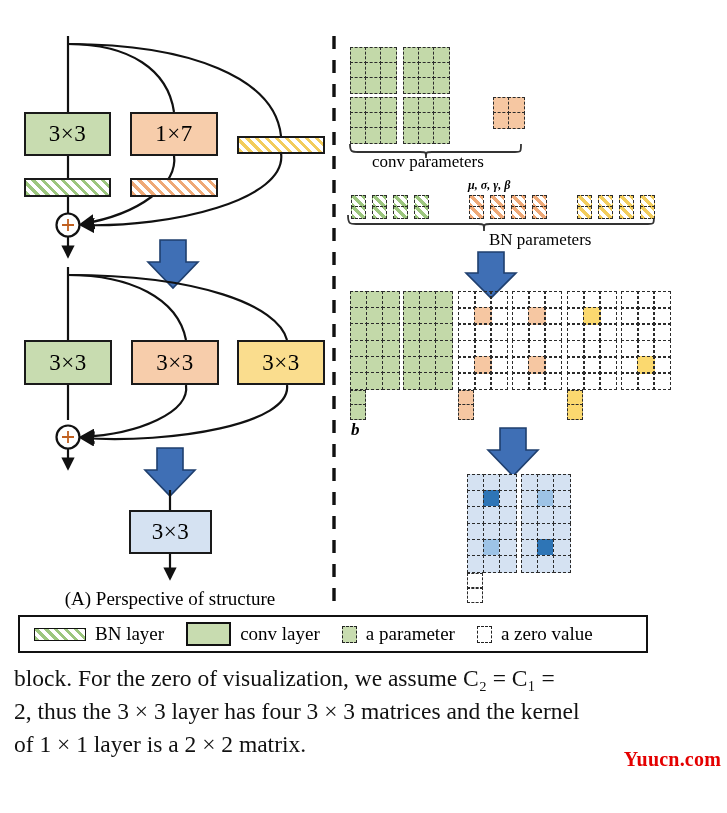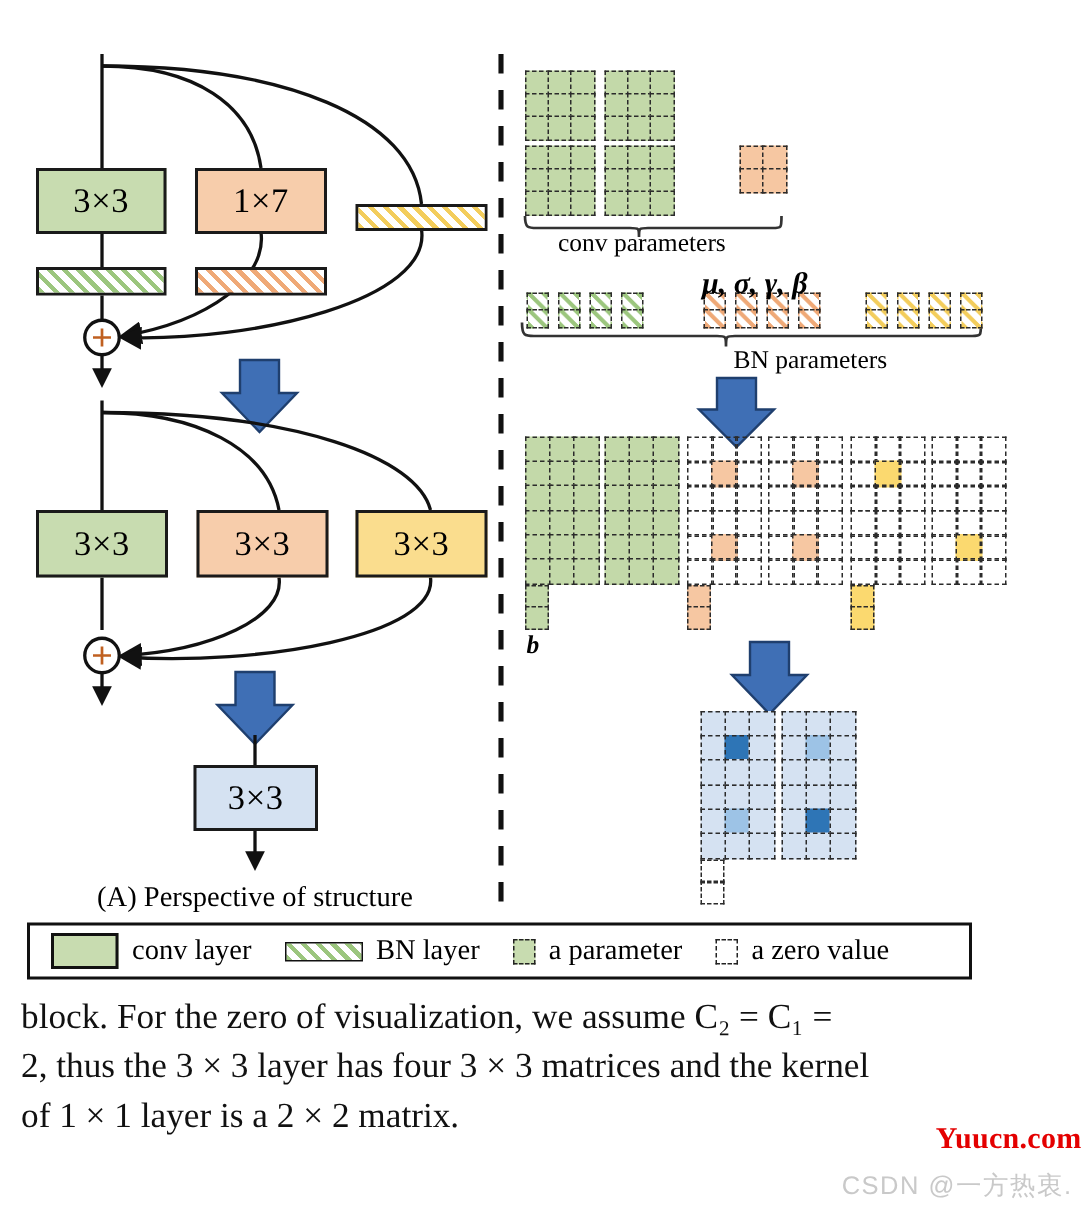--- a/index.html
+++ b/index.html
@@ -40,21 +40,21 @@
   }
   .small-label {
     position:absolute;
     font-family:"Liberation Serif", serif;
     font-size:17px;
     white-space:nowrap;
   }
   .greek-label {
     position:absolute;
     font-family:"Liberation Serif", serif;
-    font-size:20px;
+    font-size:12px;
     font-weight:bold;
     font-style:italic;
     white-space:nowrap;
   }
   .bias-label {
     position:absolute;
     font-family:"Liberation Serif", serif;
     font-size:17px;
     font-weight:bold;
     font-style:italic;
@@ -531,39 +531,38 @@
       </div>
       <div class="matrix" style="left: 468px; top: 574px; grid-template-columns: repeat(1, 14px); grid-template-rows: repeat(2, 14px);">
         <div class="cell" style="background: transparent;"></div>
         <div class="cell" style="background: transparent;"></div>
       </div>
     </div>
 
 
   <div id="legend">
     <div class="legend-item">
+      <span class="sw-bn"></span>
+      <span class="legend-text">BN layer</span>
+    </div>
+    <div class="legend-item">
       <span class="sw-conv"></span>
       <span class="legend-text">conv layer</span>
-    </div>
-    <div class="legend-item">
-      <span class="sw-bn"></span>
-      <span class="legend-text">BN layer</span>
     </div>
     <div class="legend-item">
       <span class="sw-param"></span>
       <span class="legend-text">a parameter</span>
     </div>
     <div class="legend-item">
       <span class="sw-zero"></span>
       <span class="legend-text">a zero value</span>
     </div>
   </div>
 
   <div id="caption">
     <span class="ln">block. For the zero of visualization, we assume C₂ = C₁ =</span>
     <span class="ln">2, thus the 3 × 3 layer has four 3 × 3 matrices and the kernel</span>
     <span class="ln">of 1 × 1 layer is a 2 × 2 matrix.</span>
   </div>
 
   <div id="wm-yuucn">Yuucn.com</div>
-  <div id="wm-csdn">CSDN @一方热衷.</div>
 
 </div>
 
 </body></html>

